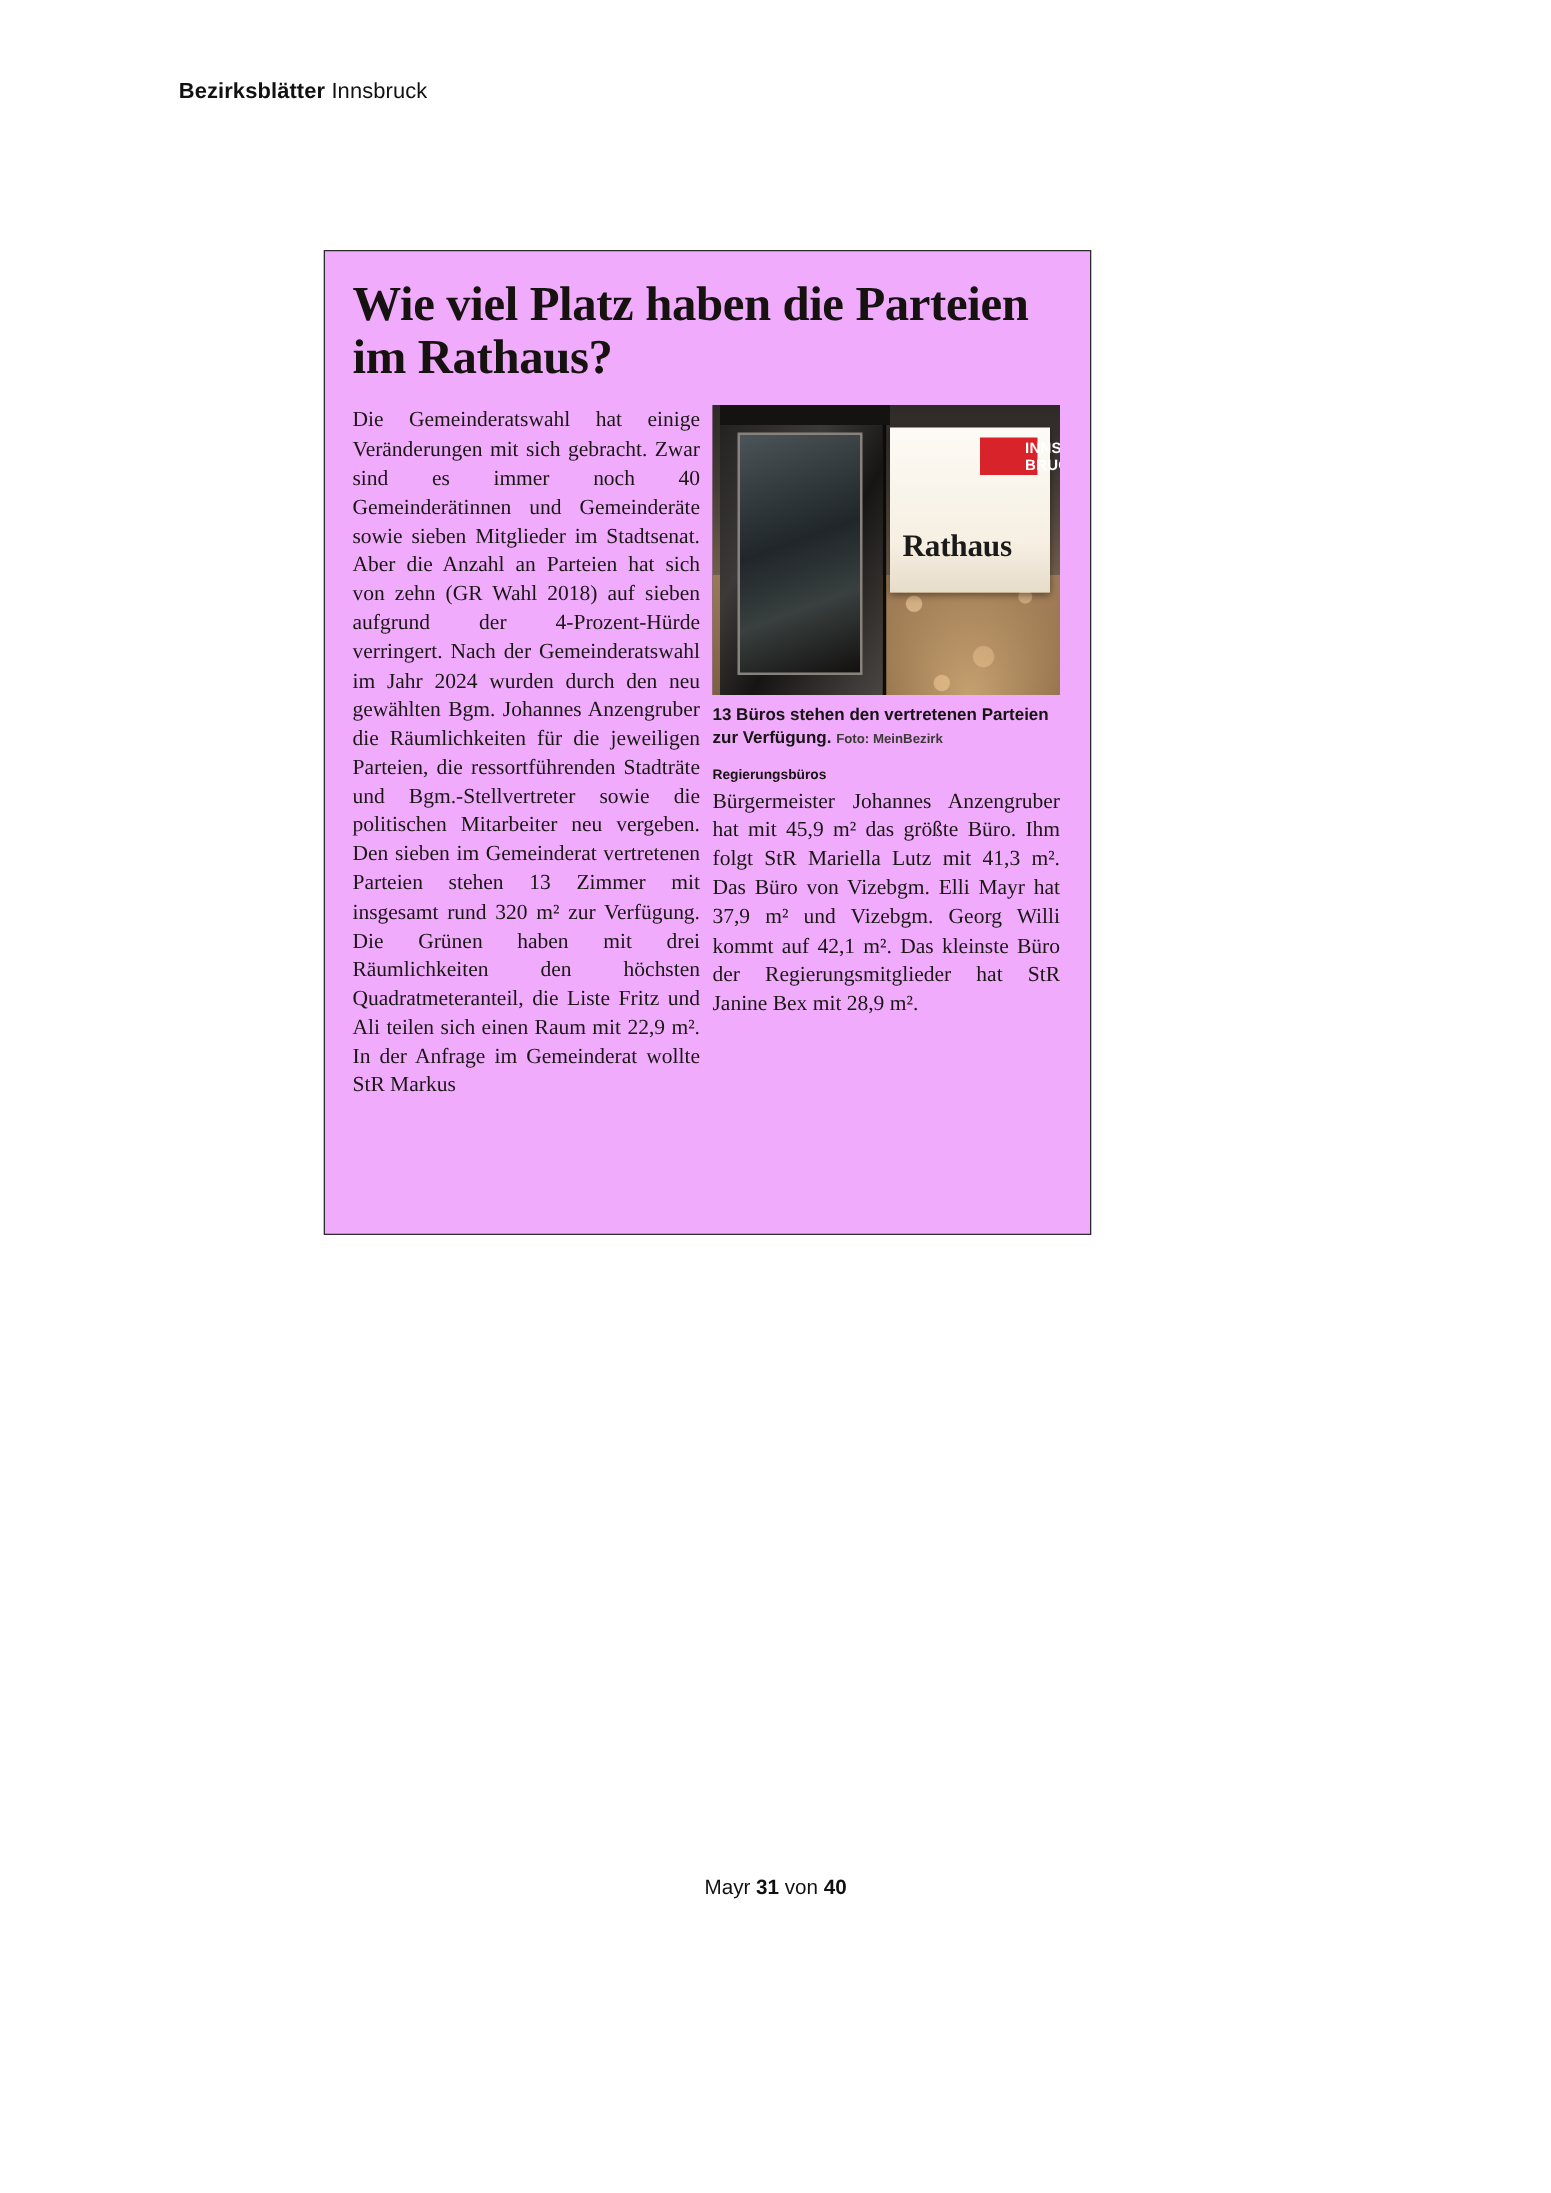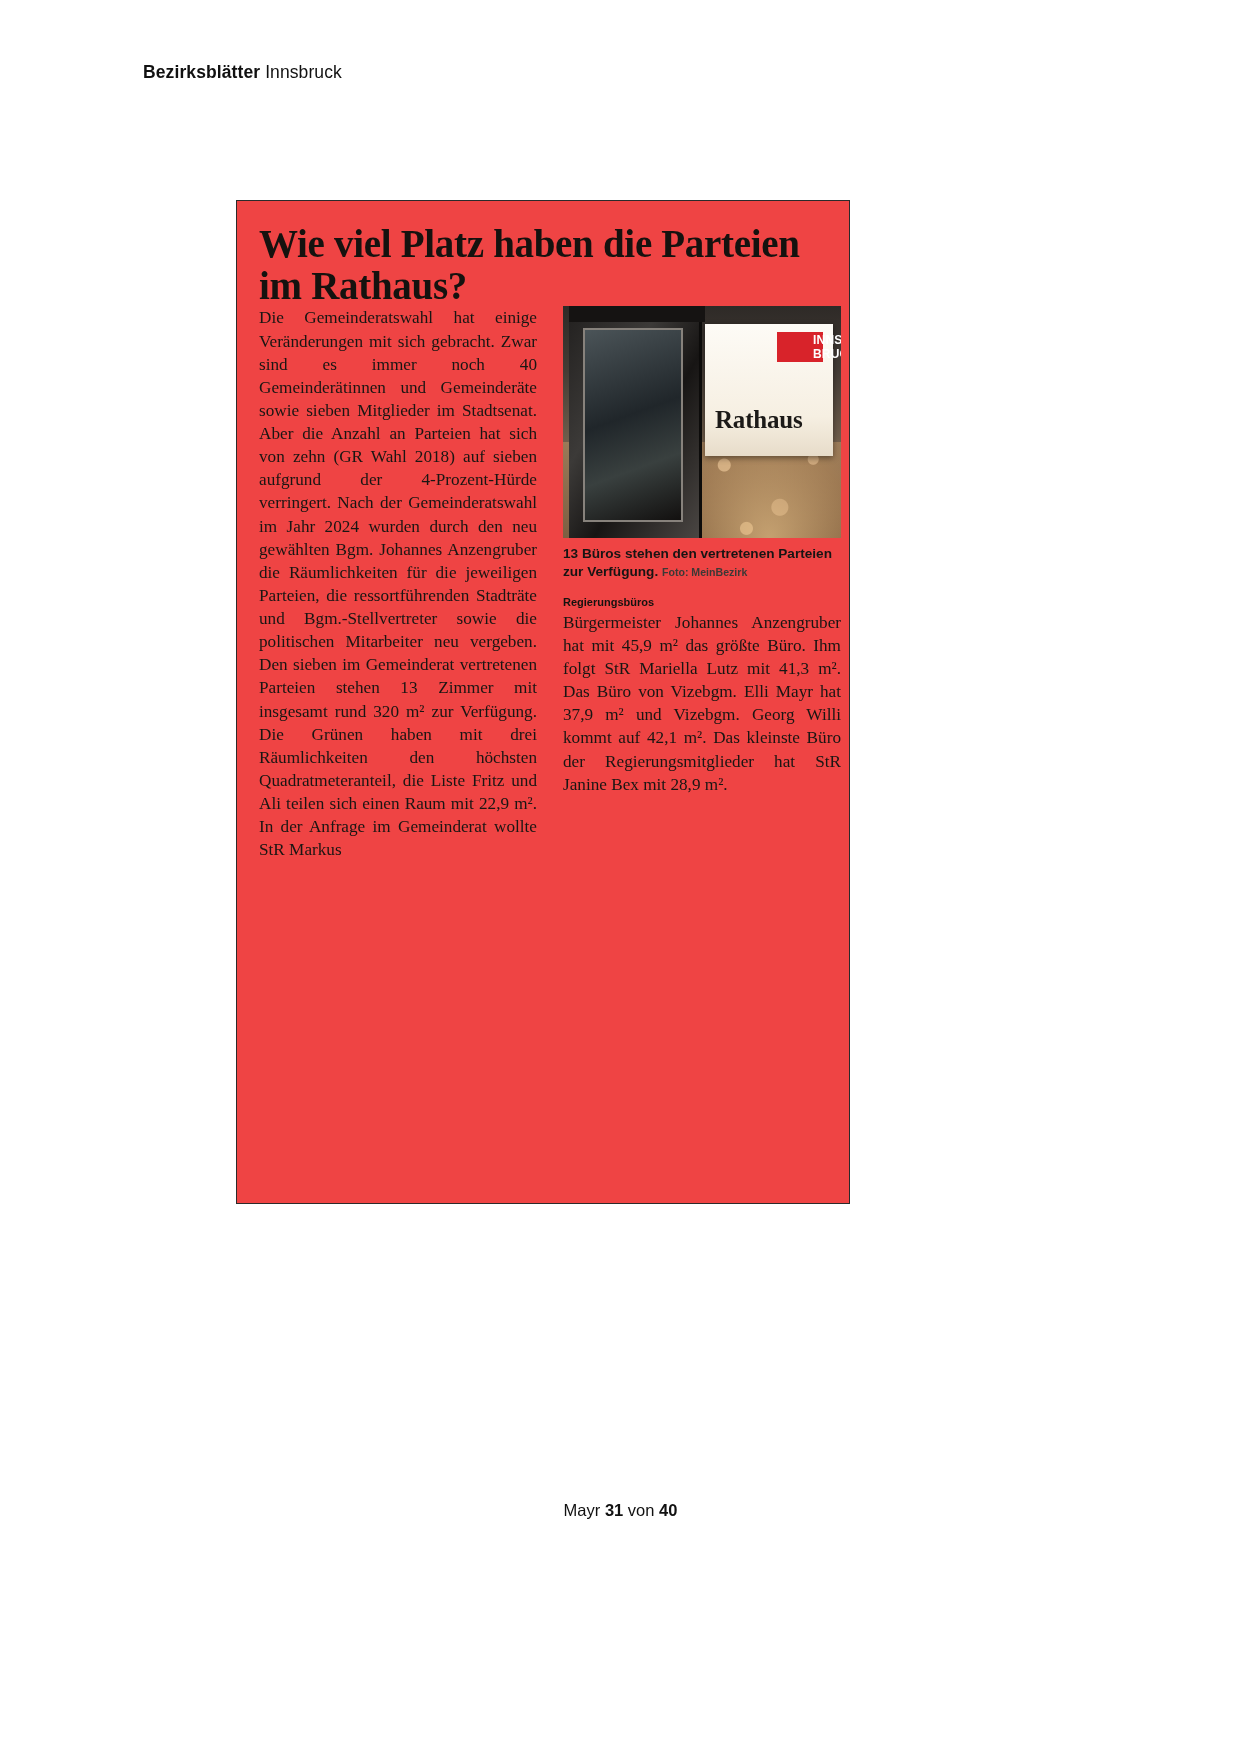--- a/index.html
+++ b/index.html
@@ -45,44 +45,45 @@
     top: 133px;
     font-size: 19.5px;
     font-weight: bold;
     color: #000;
     letter-spacing: 0.2px;
   }
 
   
   .clipping {
     position: absolute;
-    left: 236px;
+    left: 259px;
     top: 200px;
     width: 614px;
-    height: 1004px;
+    height: 788px;
     border: 1.5px solid #2b2b2b;
-    background: #ef4444;
+    background: #f0abfc;
     box-sizing: border-box;
     padding: 20px 22px 18px 22px;
     font-family: "Liberation Serif", serif;
   }
 
   .clip-headline {
     font-family: "Liberation Serif", serif;
     font-weight: bold;
     font-size: 39px;
     line-height: 1.07;
     color: #15120f;
     letter-spacing: -0.3px;
     margin: 2px 0 0 0;
   }
 
   .clip-body {
     display: flex;
-    gap: 26px;
+    gap: 10px;
+    margin-top: 18px;
   }
 
   .col {
     width: 278px;
     flex: 0 0 278px;
   }
 
   .col p {
     margin: 0;
     font-family: "Liberation Serif", serif;

